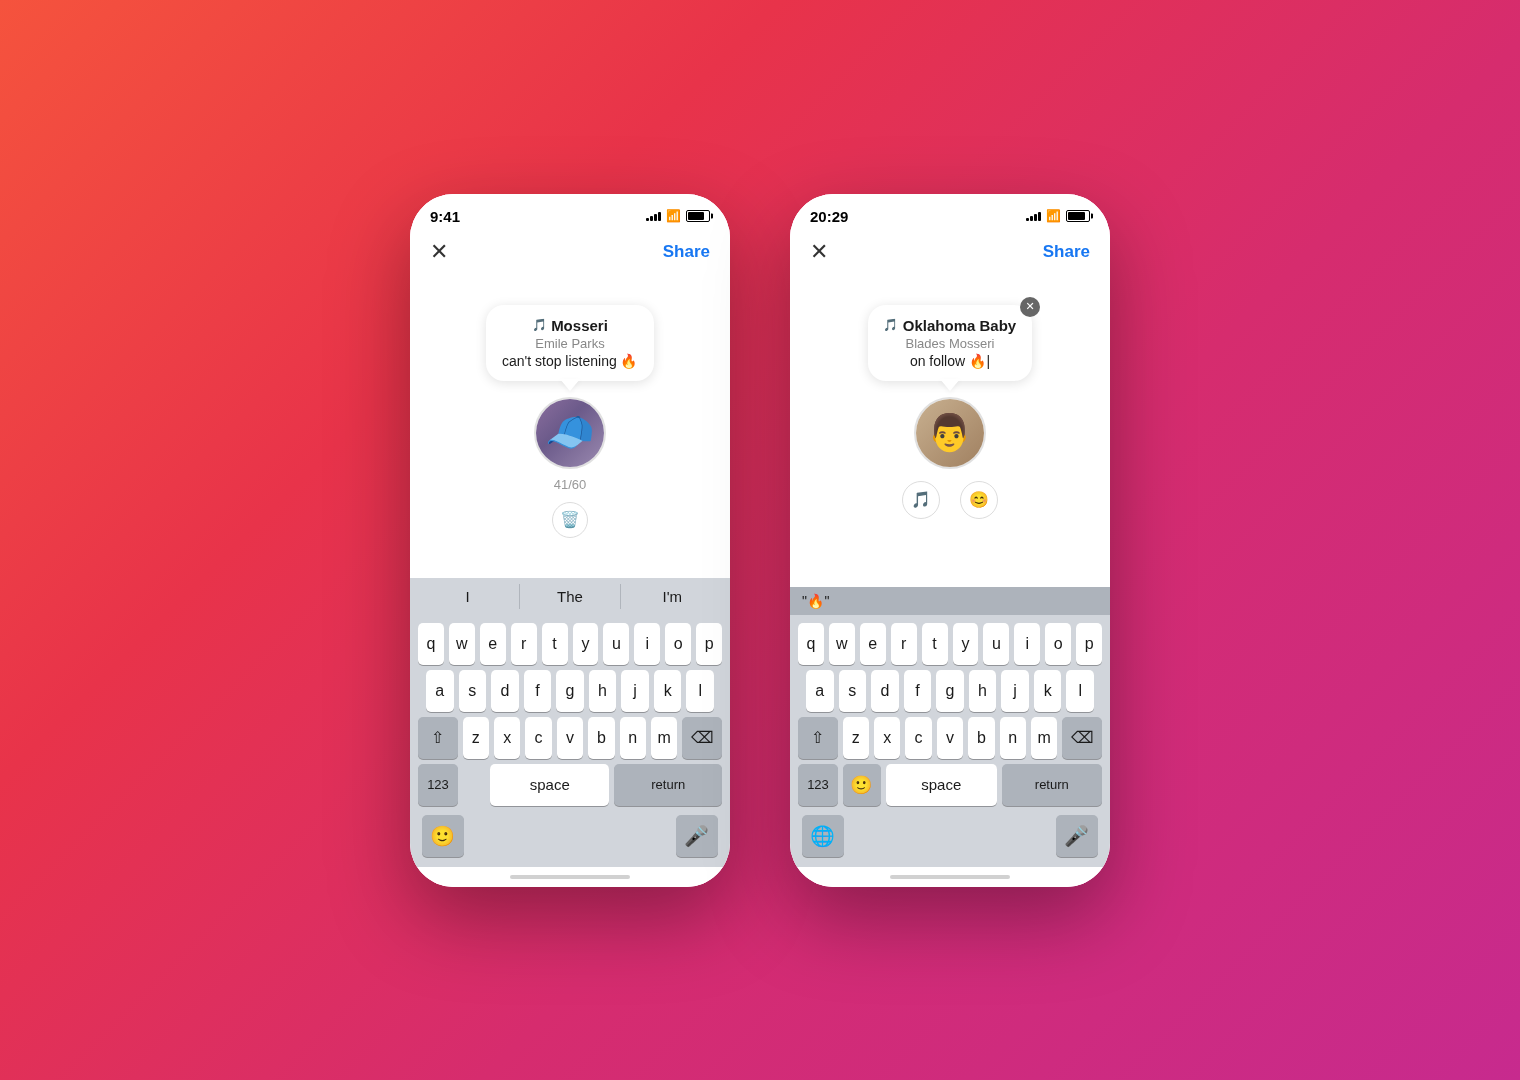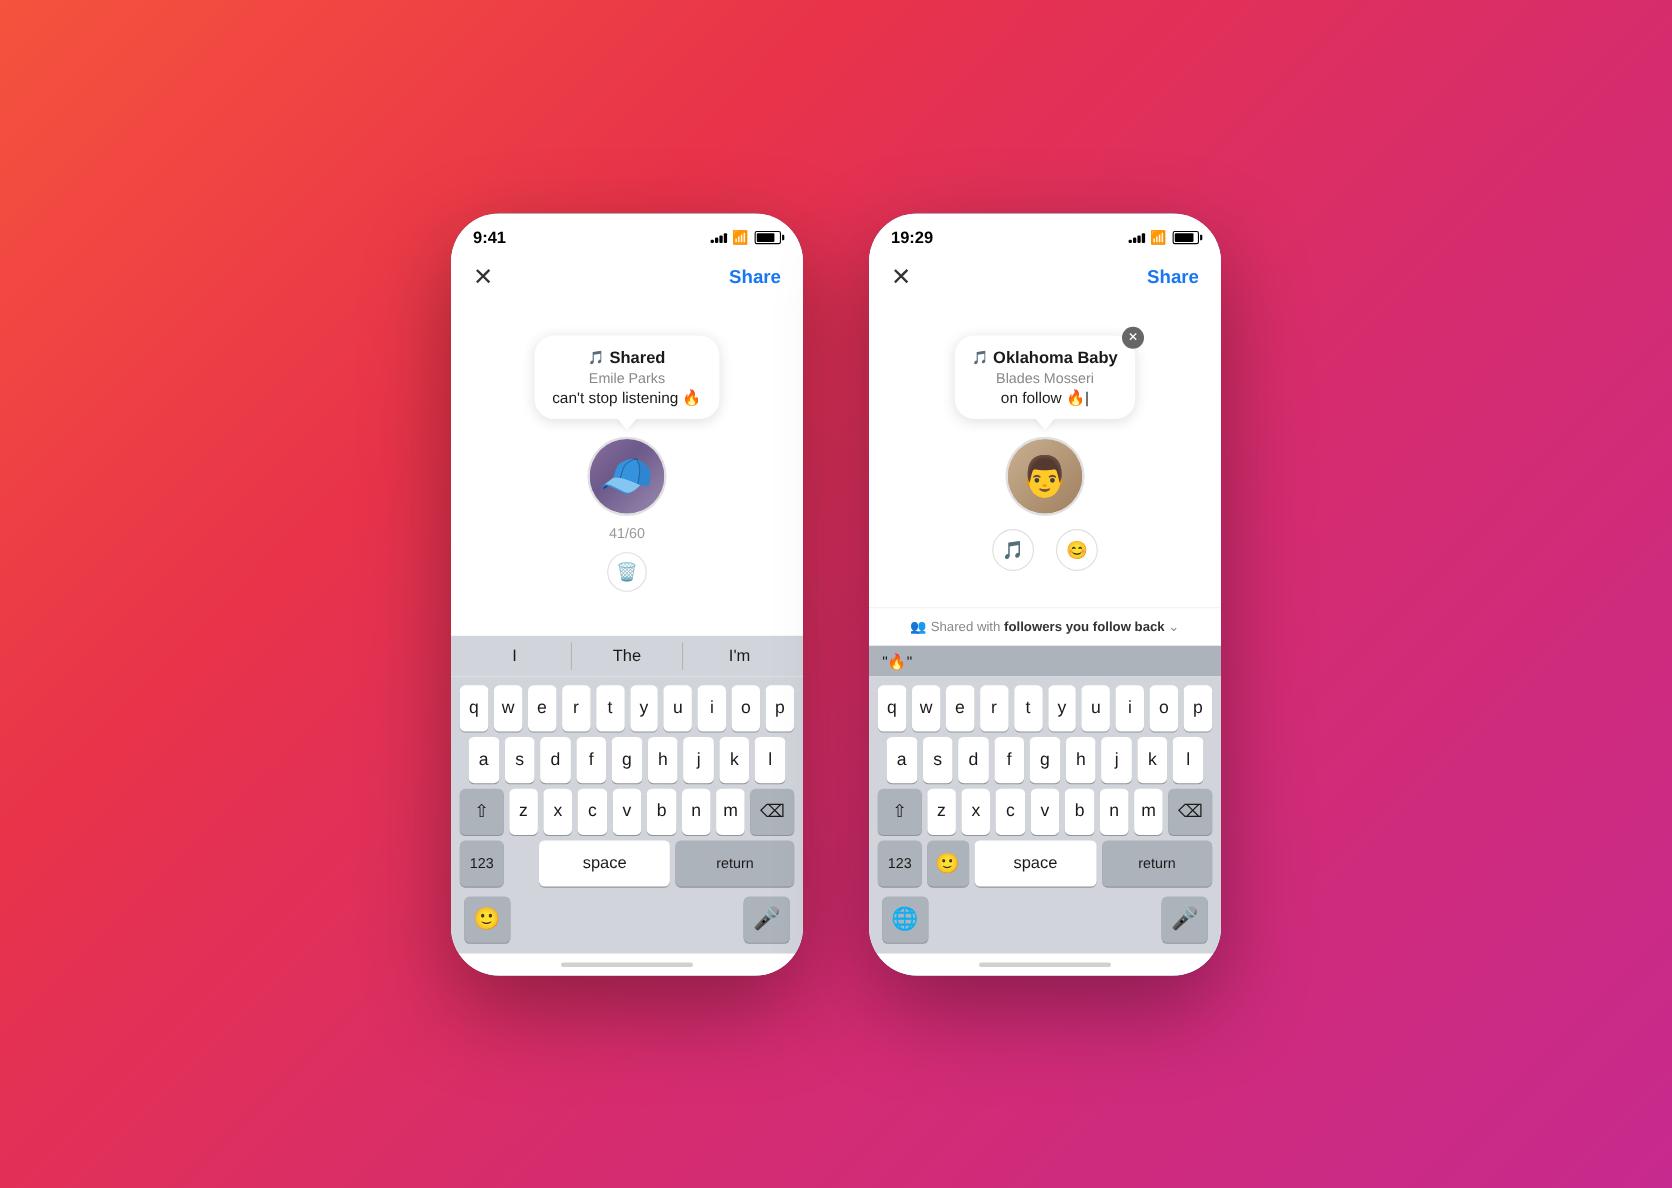--- a/index.html
+++ b/index.html
@@ -15,21 +15,21 @@
     }
     .phones-container {
       display: flex;
       gap: 60px;
       align-items: center;
       justify-content: center;
     }
     .phone {
       width: 320px;
       height: 693px;
-      background: #0369a1;
+      background: #f9a8d4;
       border-radius: 44px;
       box-shadow: 0 30px 80px rgba(0,0,0,0.35);
       overflow: hidden;
       position: relative;
       display: flex;
       flex-direction: column;
       justify-content: flex-end;
     }
     .phone-screen {
       width: 100%;
@@ -425,21 +425,21 @@
       <div class="nav-bar">
         <span class="nav-close">✕</span>
         <span class="nav-share">Share</span>
       </div>
 
       <div class="content-area">
         <div class="song-bubble-container">
           <div class="song-bubble">
             <div class="song-bubble-title">
               <span style="font-size:12px;color:#888;">🎵</span>
-              <span>Shared</span>
+              <span>Mosseri</span>
             </div>
             <div class="song-bubble-artist">Emile Parks</div>
             <div class="song-bubble-status">can't stop listening 🔥</div>
           </div>
         </div>
         <div class="avatar-container">
           <div class="avatar">
             <div class="avatar-img-1">
               <span style="filter: grayscale(20%);">🧢</span>
             </div>
@@ -513,21 +513,21 @@
       <div class="home-bar">
         <div class="home-indicator"></div>
       </div>
     </div>
   </div>
 
   <div class="phone">
     <div class="phone-screen">
 
       <div class="status-bar">
-        <span class="status-time">19:29</span>
+        <span class="status-time">20:29</span>
         <div class="status-icons">
           <div class="signal-icon">
             <div class="signal-bar" style="height:3px"></div>
             <div class="signal-bar" style="height:5px"></div>
             <div class="signal-bar" style="height:7px"></div>
             <div class="signal-bar" style="height:9px"></div>
           </div>
           <span class="wifi-icon">📶</span>
           <div class="battery-icon">
             <div class="battery-fill" style="width:85%"></div>
@@ -558,26 +558,20 @@
               <span>👨</span>
             </div>
           </div>
           <div class="action-icons">
             <div class="action-icon-btn">🎵</div>
             <div class="action-icon-btn">😊</div>
           </div>
         </div>
       </div>
 
-      <div class="share-with">
-        <span>👥 </span>
-        <span>Shared with </span>
-        <strong>followers you follow back</strong>
-        <span> ⌄</span>
-      </div>
 
       <div class="predictive-bar">
         <span>"🔥"</span>
       </div>
 
       <div class="keyboard">
 
         <div class="key-row">
           <div class="key">q</div>
           <div class="key">w</div>

